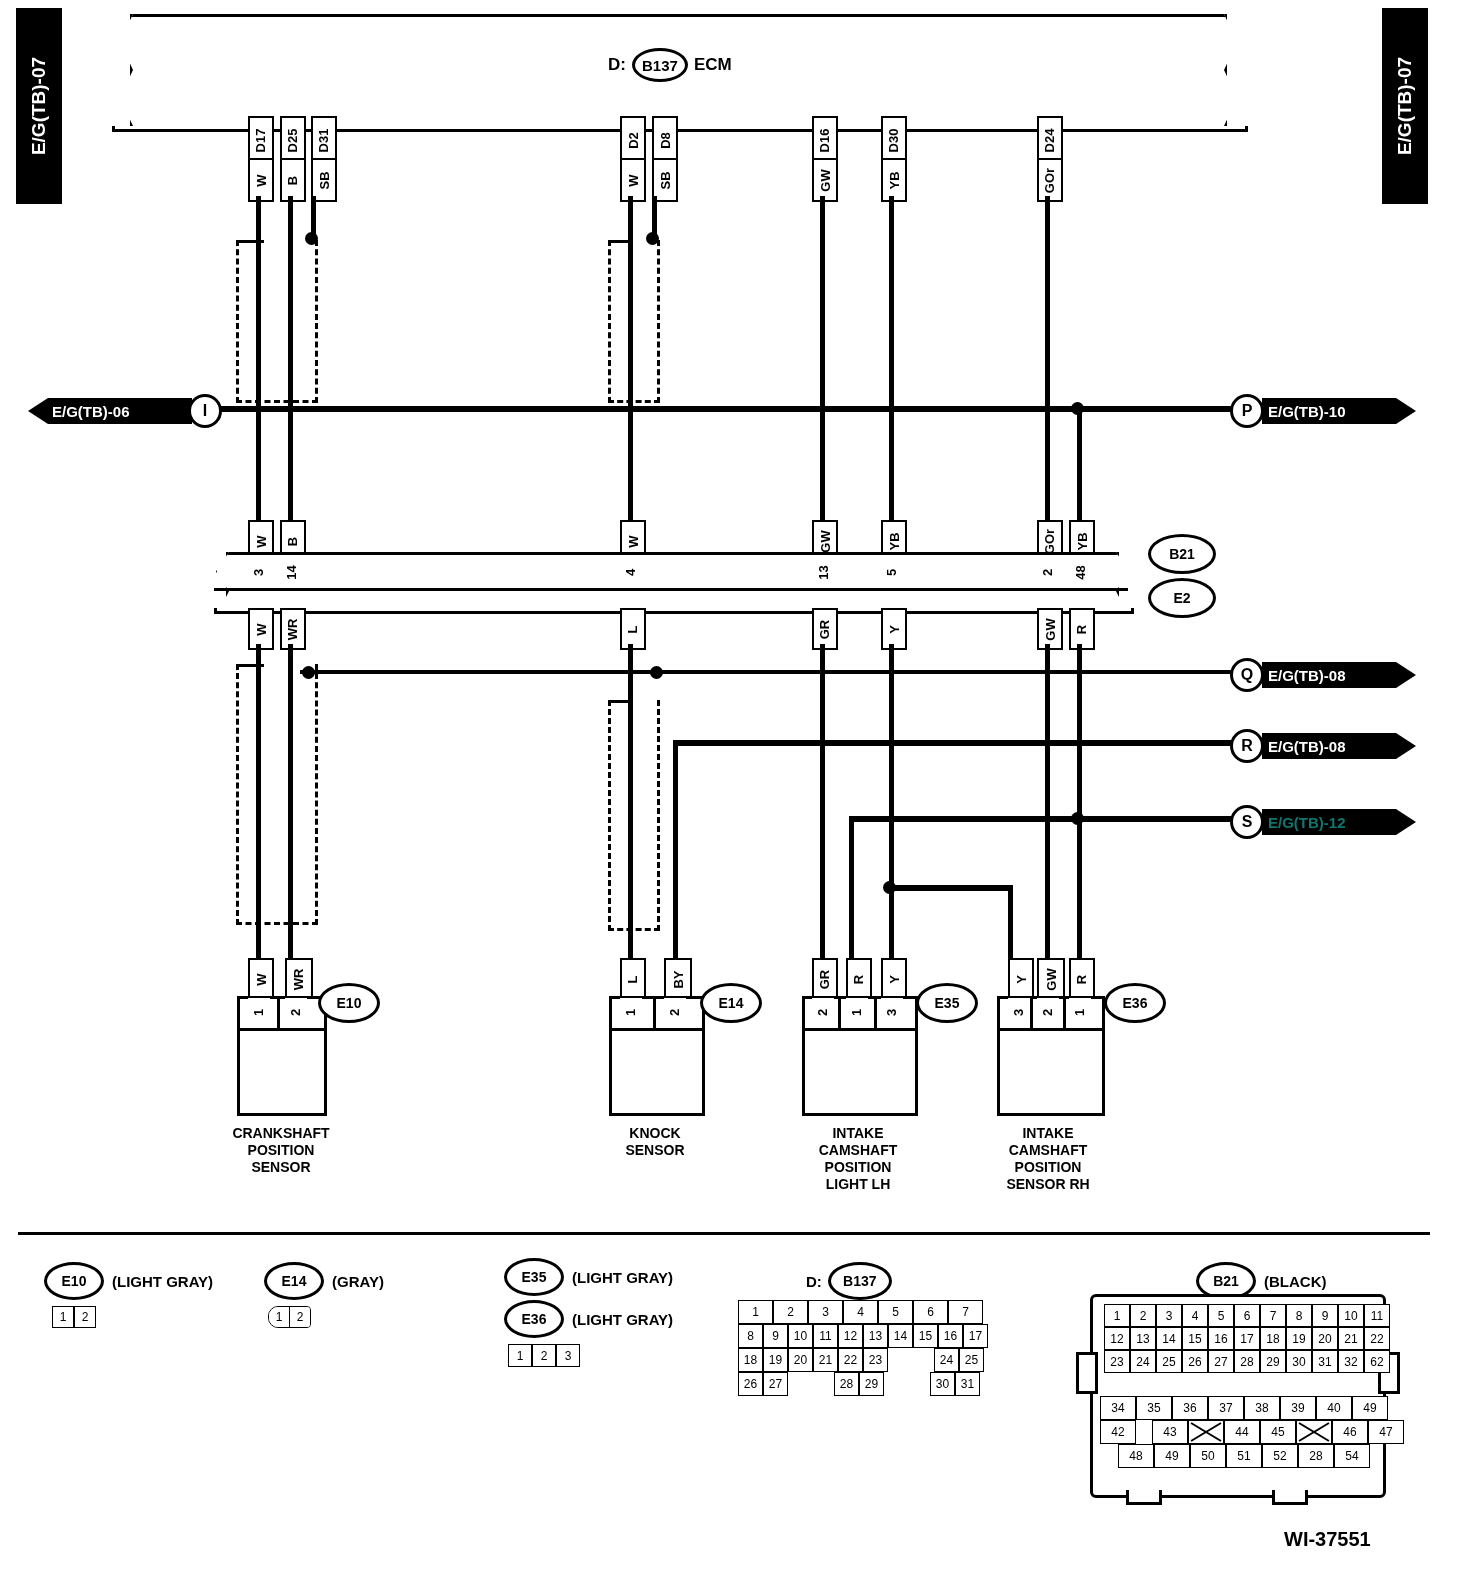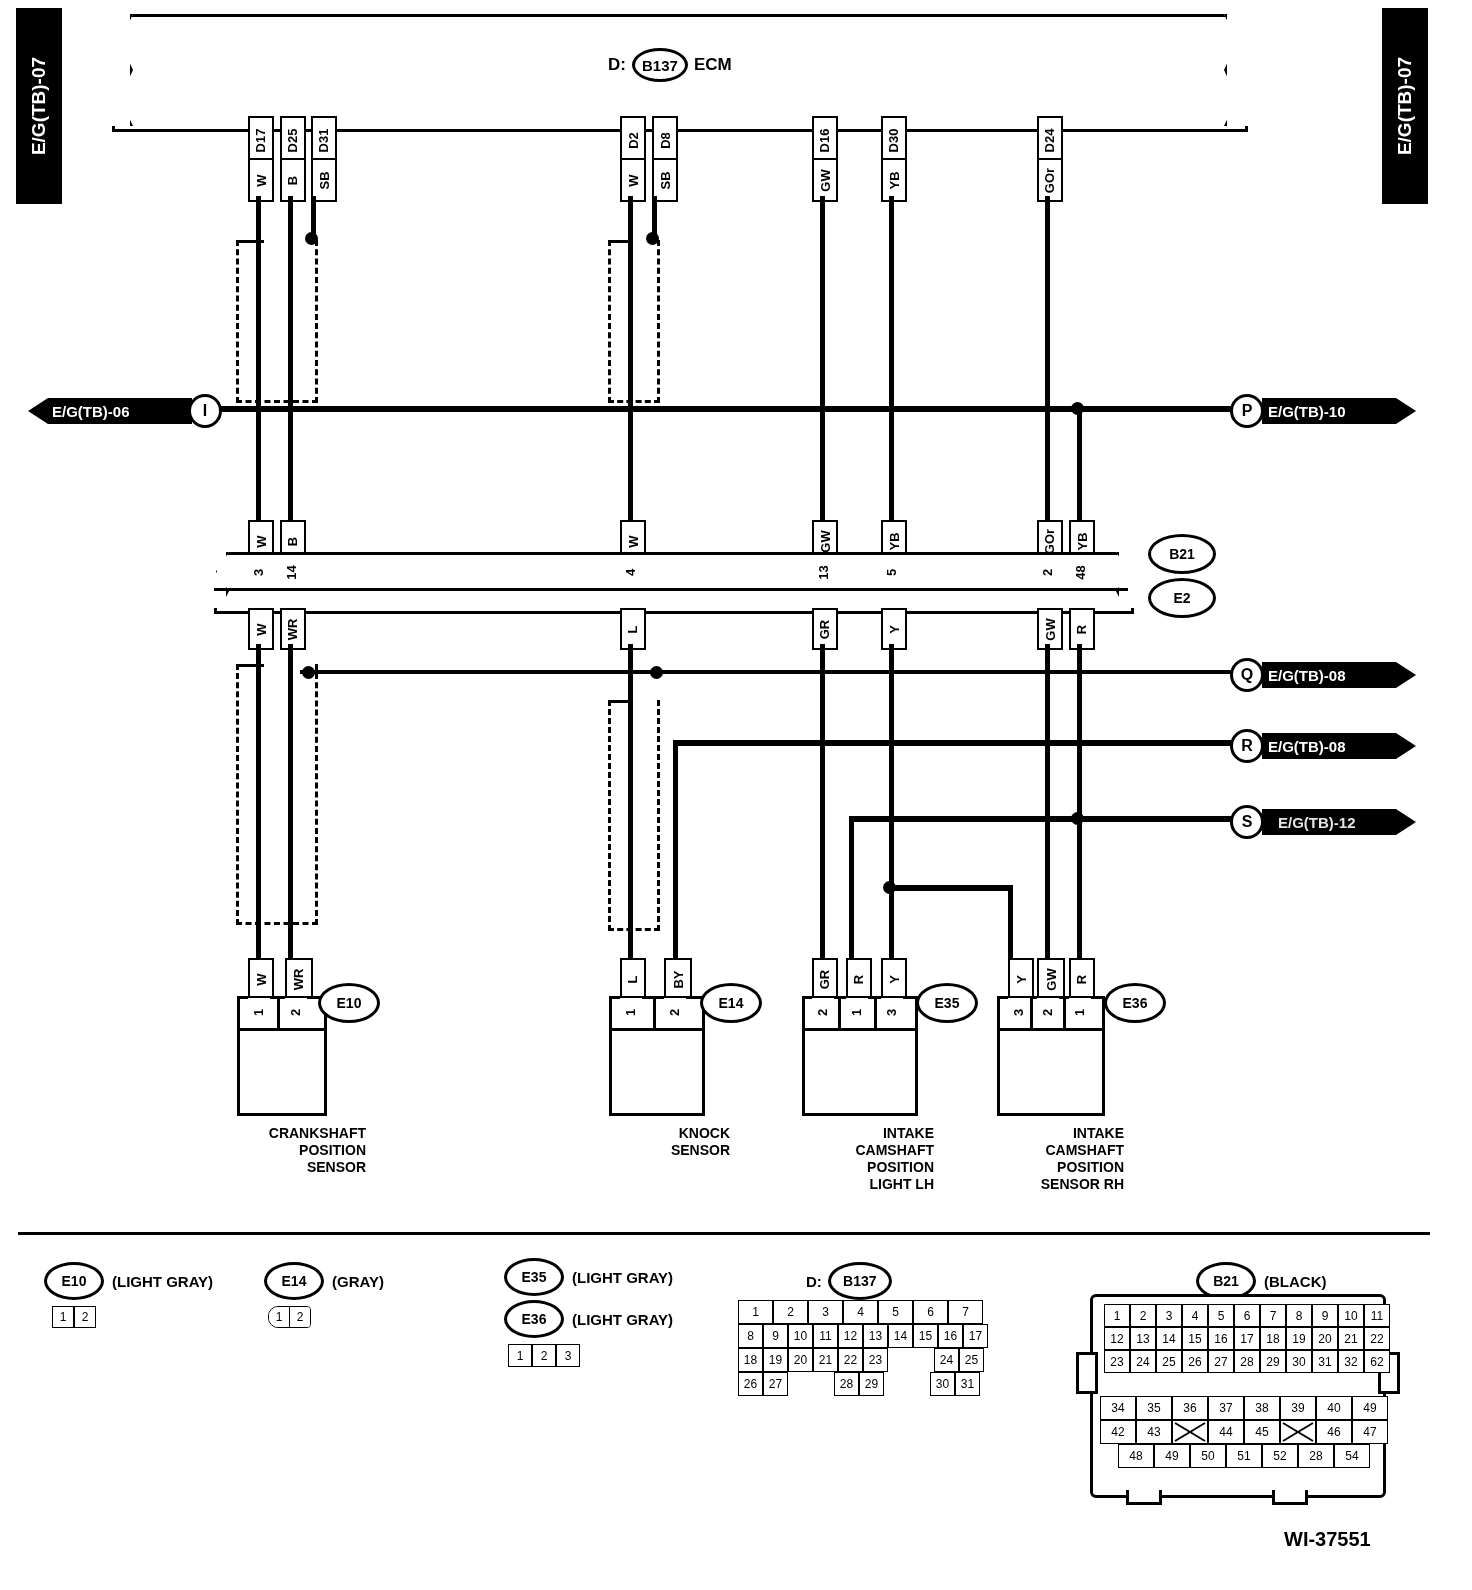--- a/index.html
+++ b/index.html
@@ -30,21 +30,21 @@
         justify-content:center;font-size:16px;font-weight:bold;}
   
   .arrowL{width:0;height:0;border-top:13px solid transparent;border-bottom:13px solid transparent;
           border-right:20px solid #000;}
   .arrowR{width:0;height:0;border-top:13px solid transparent;border-bottom:13px solid transparent;
           border-left:20px solid #000;}
   .bar{background:#000;height:26px;}
   .reflabel{font-size:15px;font-weight:bold;white-space:nowrap;}
   
   .connbody{border:3px solid #000;background:#fff;}
-  .conntitle{font-size:14px;font-weight:bold;text-align:right;line-height:17px;}
+  .conntitle{font-size:14px;font-weight:bold;text-align:center;line-height:17px;}
   
   .legendtxt{font-size:15px;font-weight:bold;white-space:nowrap;}
   .gridcell{border:1.5px solid #000;display:flex;align-items:center;justify-content:center;
             font-size:12px;background:#fff;}
   .sep{background:#000;height:3px;}
   .code-lbl{font-size:17px;font-weight:bold;}
 </style>
 </head>
 <body>
 
@@ -272,21 +272,21 @@
     </div>
     <div class="arrowR"></div>
   </div>
 
   <div class="abs hwire" style="left:849px;top:816px;width:387px;height:6px;"></div>
   <div class="abs vwire" style="left:849px;top:816px;height:148px;"></div>
   <div class="abs dot" style="left:1071px;top:812px;"></div>
   <div class="abs" style="left:1230px;top:805px;display:flex;align-items:center;">
     <div class="circ" style="width:28px;height:28px;">S</div>
     <div class="bar" style="width:128px;display:flex;align-items:center;padding-left:6px;margin-left:-2px;">
-      <span class="reflabel" style="color:#e5e5e5;margin-left:10px;">E/G(TB)-12</span>
+      <span class="reflabel" style="color:#0f766e;">E/G(TB)-12</span>
     </div>
     <div class="arrowR"></div>
   </div>
 
   <div class="abs hwire" style="left:889px;top:885px;width:124px;height:6px;"></div>
   <div class="abs vwire" style="left:1008px;top:885px;height:79px;"></div>
   <div class="abs dot" style="left:883px;top:881px;"></div>
 
   <div class="abs code" style="left:248px;top:958px;width:22px;height:38px;">
       <span>W</span>
@@ -533,21 +533,21 @@
       <div class="gridcell" style="width:34px;height:22px;">35</div>
       <div class="gridcell" style="width:34px;height:22px;">36</div>
       <div class="gridcell" style="width:34px;height:22px;">37</div>
       <div class="gridcell" style="width:34px;height:22px;">38</div>
       <div class="gridcell" style="width:34px;height:22px;">39</div>
       <div class="gridcell" style="width:34px;height:22px;">40</div>
       <div class="gridcell" style="width:34px;height:22px;">49</div>
     </div>
     <div style="display:flex;">
       <div class="gridcell" style="width:34px;height:22px;">42</div>
-      <div class="gridcell" style="width:34px;height:22px;">43</div>
+      <div class="gridcell" style="width:34px;height:22px;margin-left:16px;">43</div>
       <div class="gridcell" style="width:34px;height:22px;position:relative;overflow:hidden;">
         <svg width="34" height="22" style="position:absolute;left:0;top:0;">
           <line x1="2" y1="2" x2="32" y2="20" stroke="#000" stroke-width="2"></line>
           <line x1="32" y1="2" x2="2" y2="20" stroke="#000" stroke-width="2"></line>
         </svg>
       </div>
       <div class="gridcell" style="width:34px;height:22px;">44</div>
       <div class="gridcell" style="width:34px;height:22px;">45</div>
       <div class="gridcell" style="width:34px;height:22px;position:relative;overflow:hidden;">
         <svg width="34" height="22" style="position:absolute;left:0;top:0;">

